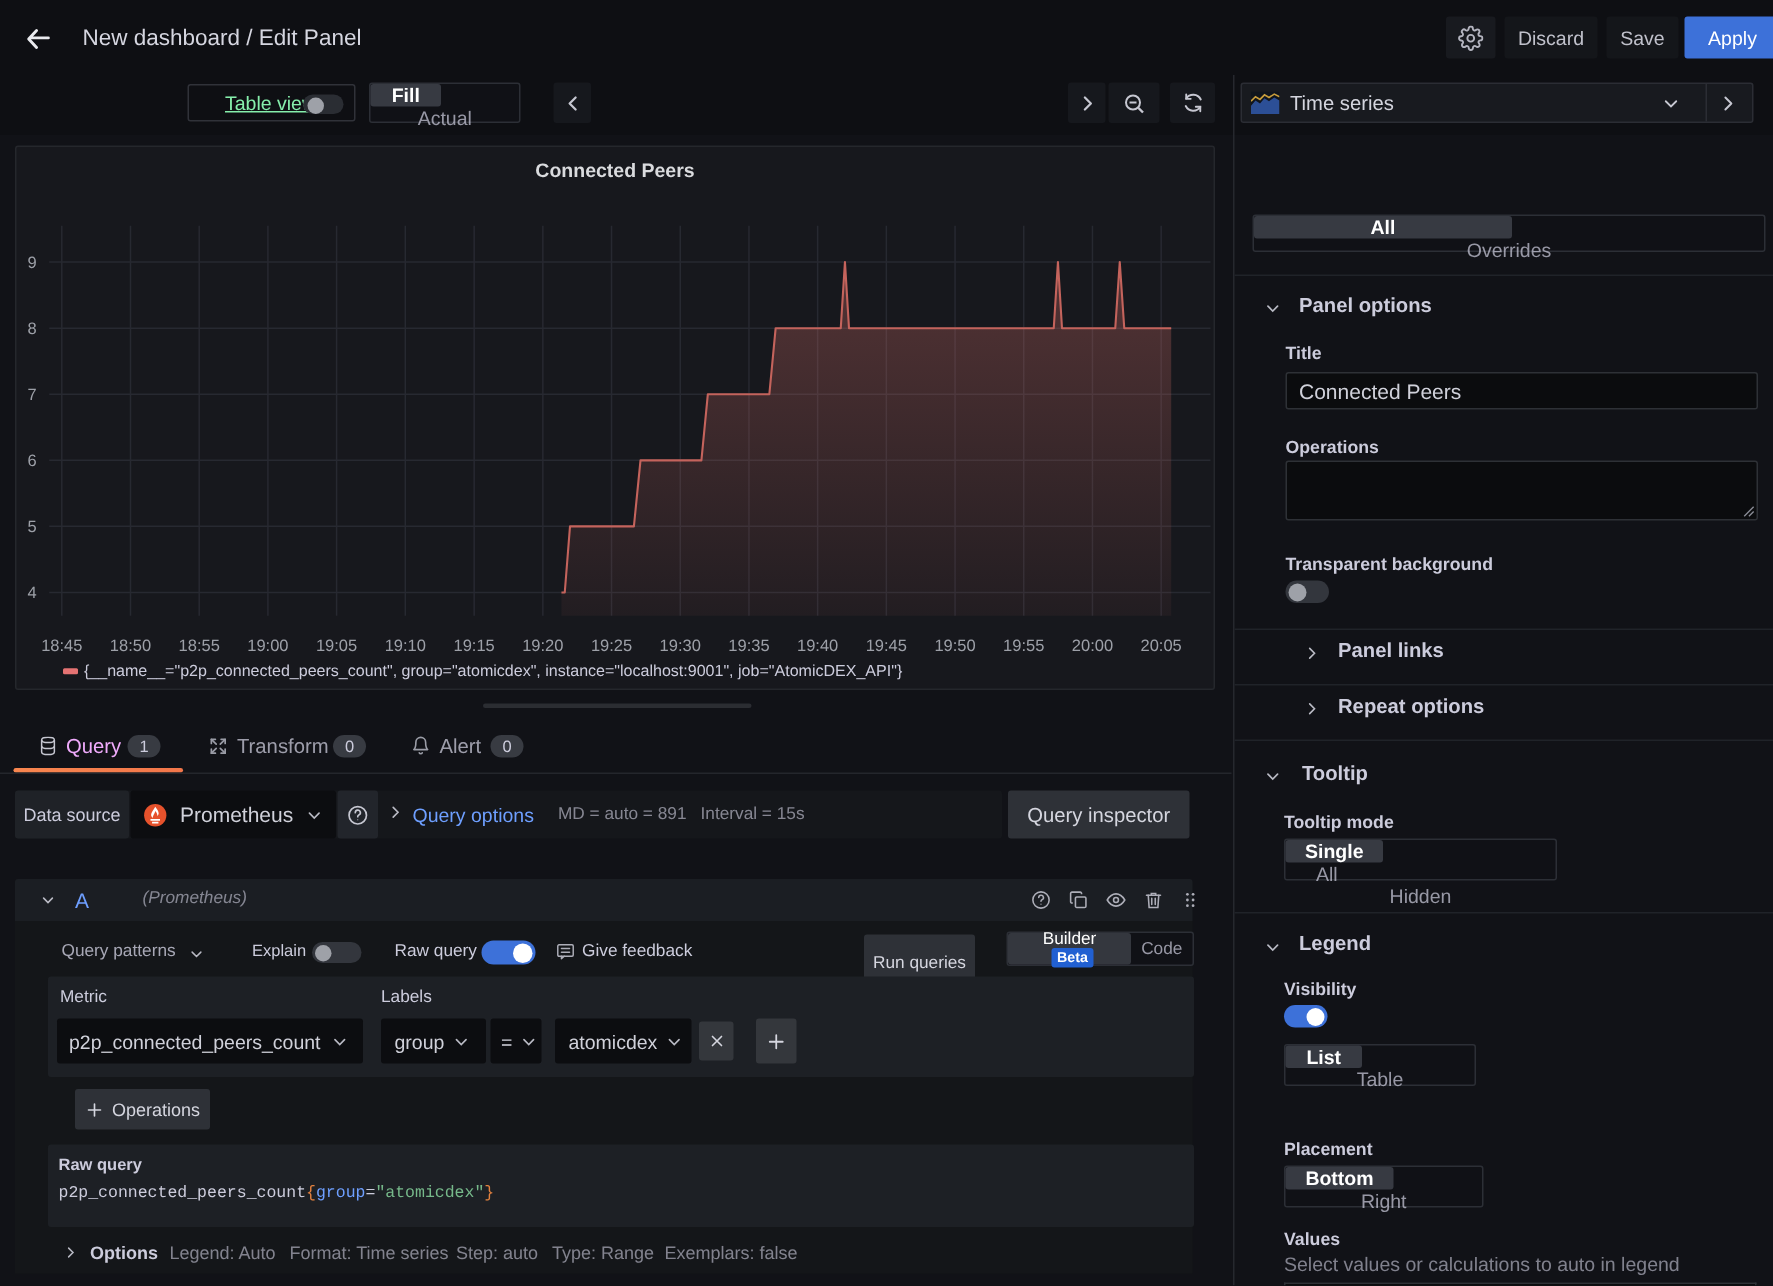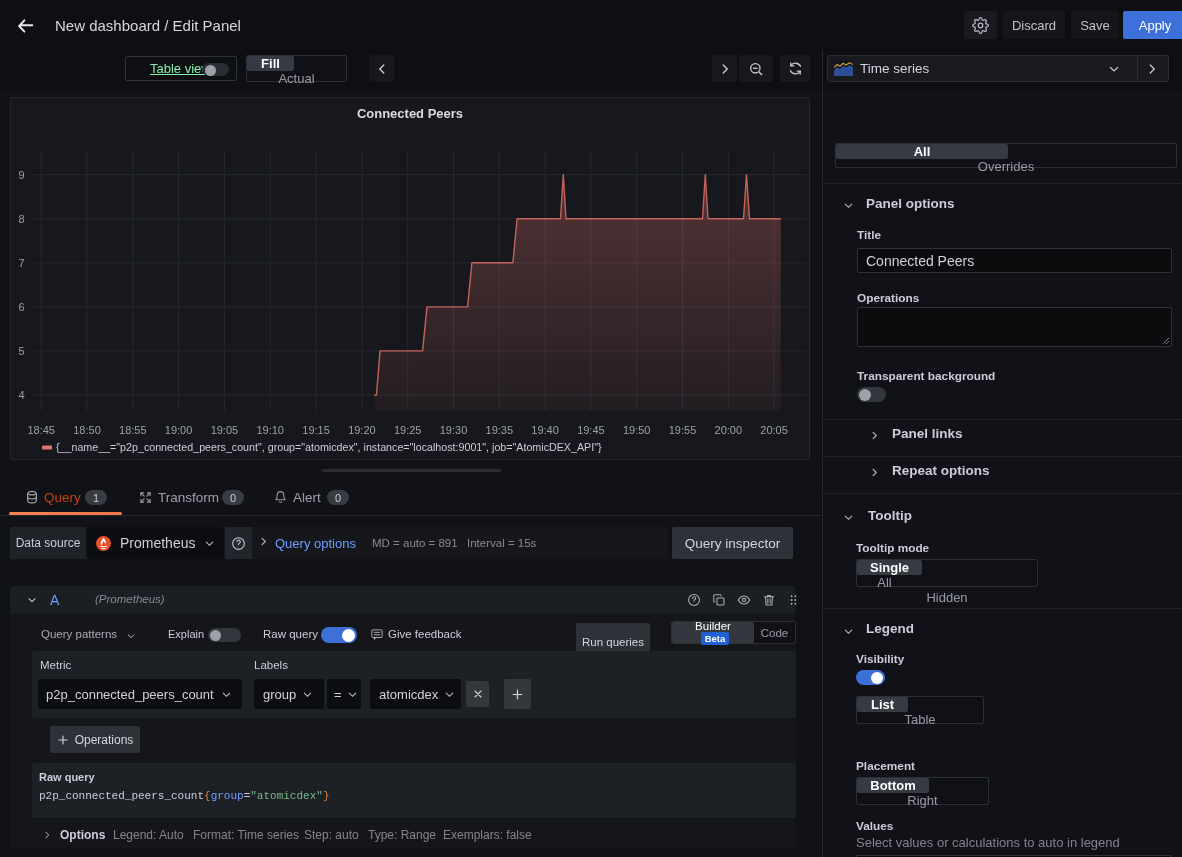--- a/index.html
+++ b/index.html
@@ -165,21 +165,21 @@
   </div>
 
   <div class="abs" style="left:322px;top:468.5px;width:179px;height:3px;border-radius:2px;background:#2b2d32;"></div>
 
   <div class="abs" id="tabsrow" style="left:0;top:483px;width:820px;height:32px;">
     <svg class="abs" style="left:26px;top:8px;" width="12" height="13" viewBox="0 0 24 26" fill="none" stroke="#c6c7d1" stroke-width="2">
       <ellipse cx="12" cy="4.5" rx="8.5" ry="3.5"></ellipse>
       <path d="M3.5 4.5 v8 c0 1.9 3.8 3.5 8.5 3.5 s8.5 -1.6 8.5 -3.5 v-8"></path>
       <path d="M3.5 12.5 v8 c0 1.9 3.8 3.5 8.5 3.5 s8.5 -1.6 8.5 -3.5 v-8"></path>
     </svg>
-    <span class="abs" style="left:44px;top:7px;font-size:13.5px;font-weight:500;color:#c2410c;">Query</span>
+    <span class="abs" style="left:44px;top:7px;font-size:13.5px;font-weight:500;color:#f0abfc;">Query</span>
     <span class="abs" style="left:85px;top:7px;width:22px;height:15px;background:#383b42;border-radius:8px;font-size:11px;color:#ccccdc;display:flex;align-items:center;justify-content:center;">1</span>
     <svg class="abs" style="left:139px;top:8px;" width="13" height="13" viewBox="0 0 24 24" fill="none" stroke="#9a9ca6" stroke-width="2.1" stroke-linecap="round" stroke-linejoin="round">
       <path d="M8.5 3.5 H3.5 V8.5"></path>
         <path d="M3.5 3.5 L9.5 9.5"></path>
       <path d="M15.5 20.5 H20.5 V15.5"></path>
         <path d="M20.5 20.5 L14.5 14.5"></path>
       <path d="M20.5 8.5 V3.5 H15.5"></path>
         <path d="M20.5 3.5 L14.5 9.5"></path>
       <path d="M3.5 15.5 V20.5 H8.5"></path>
         <path d="M3.5 20.5 L9.5 14.5"></path>

